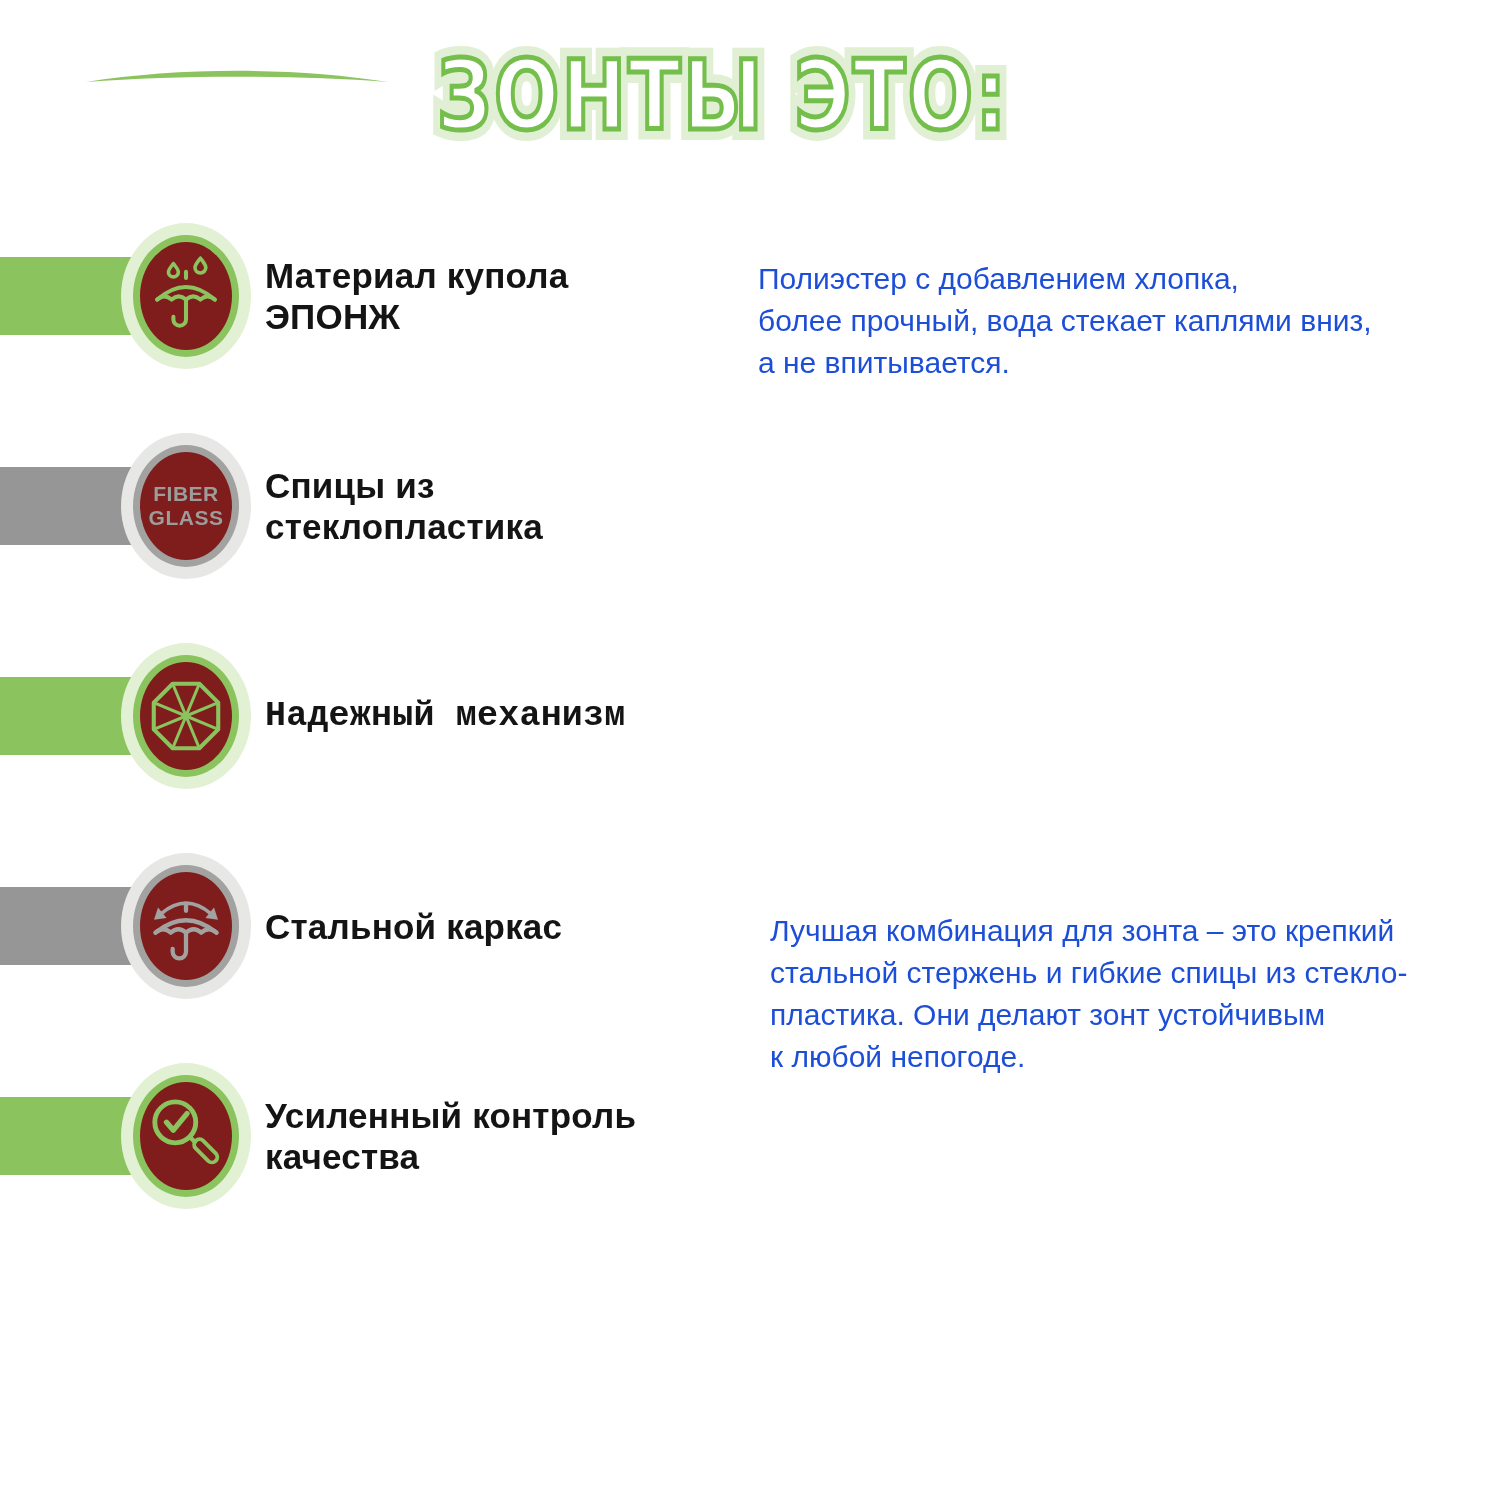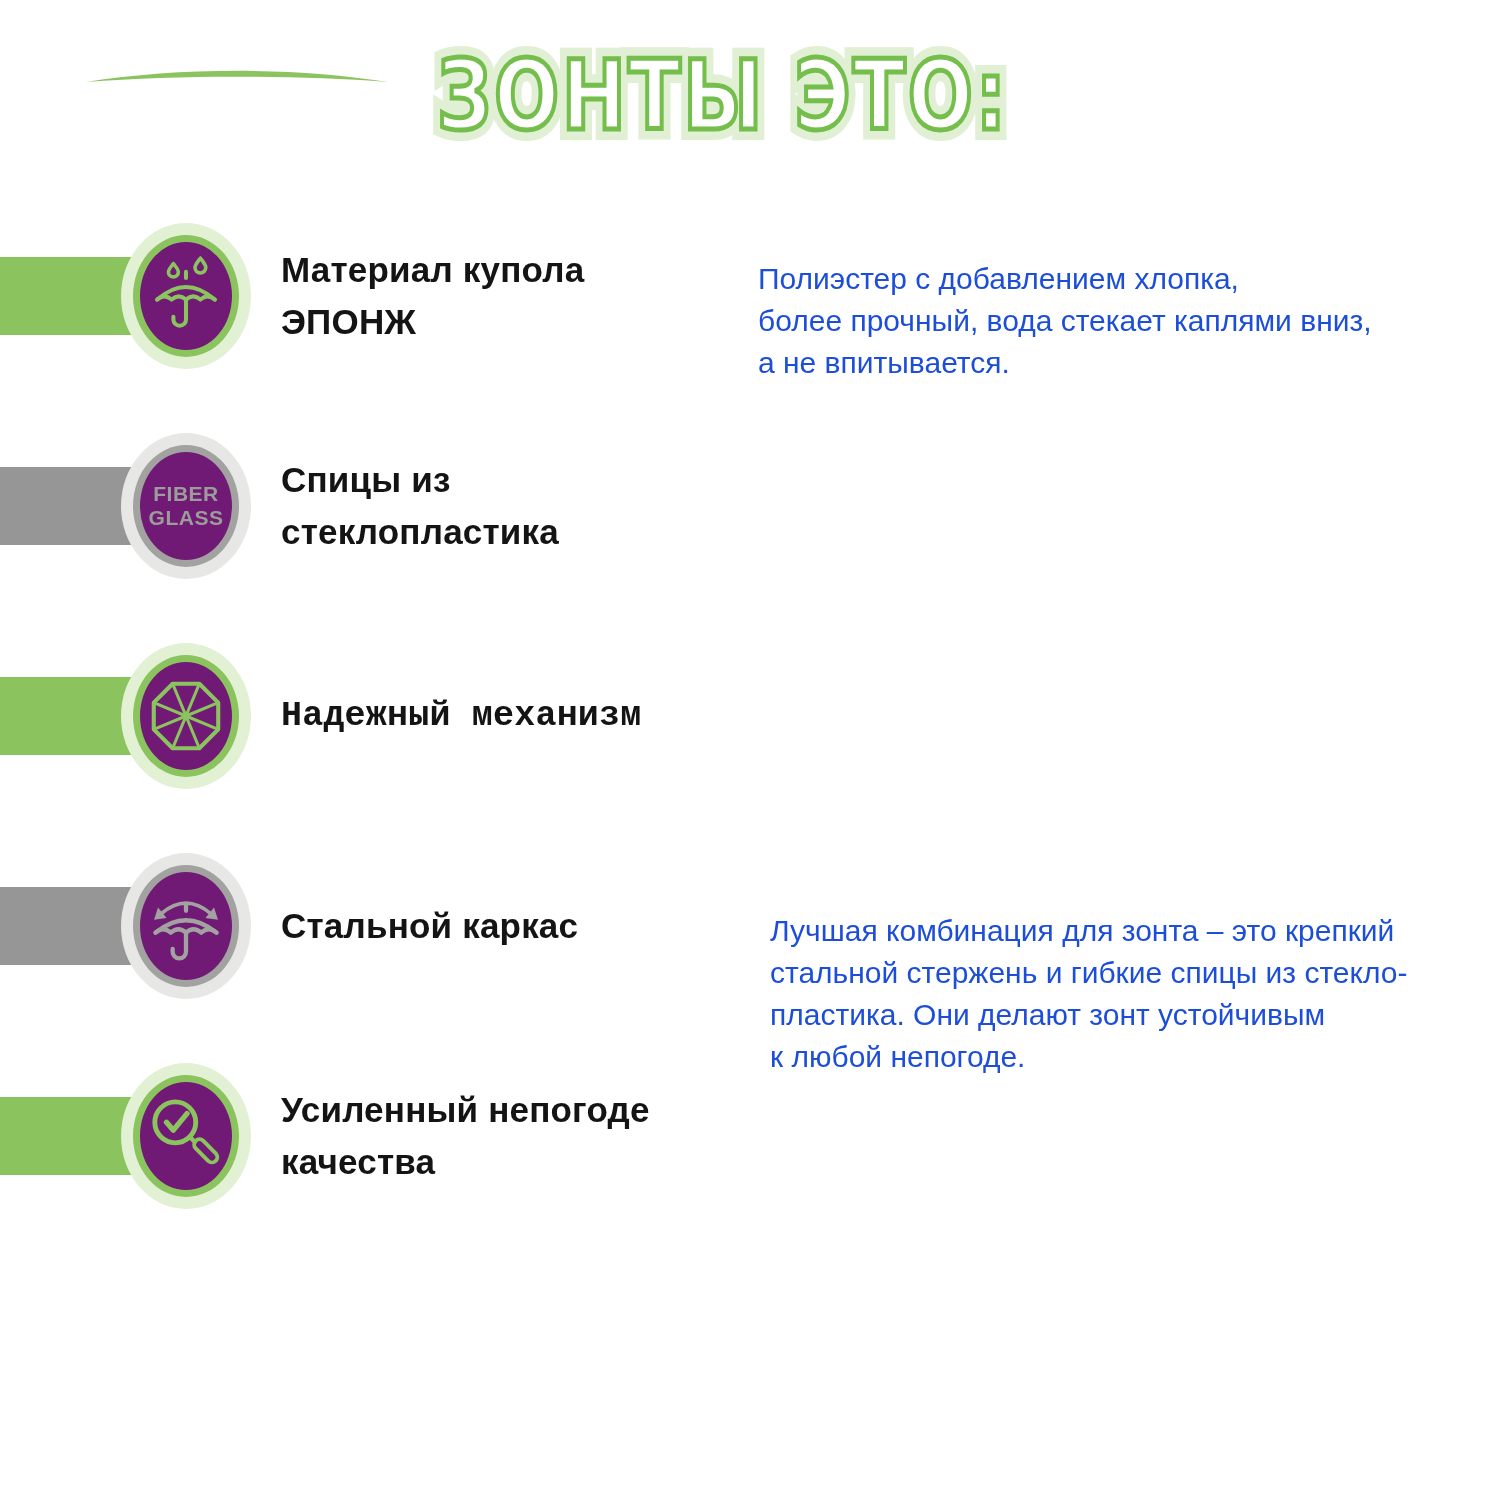--- a/index.html
+++ b/index.html
@@ -23,41 +23,41 @@
   .title .main{position:relative;color:#ffffff;-webkit-text-stroke:5px #74BE4B;}
 
   
   .row{position:absolute;left:0;width:1500px;height:210px;}
   .row1{top:191px;} .row2{top:401px;} .row3{top:611px;font-family:Liberation Mono, monospace;} .row4{top:821px;} .row5{top:1031px;}
 
   .bar{position:absolute;left:0;top:66px;width:205px;height:78px;}
   .halo{position:absolute;left:121px;top:32px;width:130px;height:146px;border-radius:50%;}
   .disc{
     position:absolute;left:133px;top:44px;width:106px;height:122px;border-radius:50%;
-    background:#701a75;border:7px solid;box-sizing:border-box;
+    background:#7f1d1d;border:7px solid;box-sizing:border-box;
     display:flex;align-items:center;justify-content:center;
   }
   .green .bar{background:#8BC45F;}
   .green .halo{background:#E2F0D3;}
   .green .disc{border-color:#8BC45F;color:#8BC45F;}
   .gray .bar{background:#969696;}
   .gray .halo{background:#E7E7E6;}
   .gray .disc{border-color:#A2A2A1;color:#A2A2A1;}
 
   .icon{display:block;}
 
   .badge{
     font-weight:bold;font-size:21px;line-height:24px;letter-spacing:0.5px;
     color:#9C9C9B;text-align:center;white-space:pre-line;
   }
 
   .label{
-    position:absolute;left:281px;top:0;height:100%;margin:0;
+    position:absolute;left:265px;top:0;height:100%;margin:0;
     display:flex;align-items:center;
-    font-size:35px;line-height:52px;font-weight:bold;color:#141414;
+    font-size:35px;line-height:41px;font-weight:bold;color:#141414;
     white-space:pre-line;letter-spacing:0.2px;
   }
   .desc{
     position:absolute;left:758px;margin:0;width:700px;
     font-size:30px;line-height:42px;color:#1d4ed8;white-space:pre-line;
   }
   .row1 .desc{top:67px;}
   .row2 .desc{top:72px;}
   .row3 .desc{top:85px;}
   .row4 .desc{top:89px;margin-left:12px;}
@@ -154,16 +154,16 @@
   <div class="bar"></div>
   <div class="halo"></div>
   <div class="disc">
     <svg class="icon" width="76" height="82" viewBox="0 0 78 84" fill="none" stroke="currentColor" stroke-linecap="round" stroke-linejoin="round">
       <circle cx="28" cy="28" r="21" stroke-width="5"></circle>
       <path d="M19 28 l7 8 l14 -17" stroke-width="5.5"></path>
       <path d="M43 43 l5 5" stroke-width="4.5"></path>
       <rect x="43.5" y="47" width="11" height="29" rx="5.5" stroke-width="4" transform="rotate(-45 49 47)"></rect>
     </svg>
   </div>
-  <h2 class="label">Усиленный непогоде
+  <h2 class="label">Усиленный контроль
 качества</h2>
 
 </section>
 
 </body></html>

